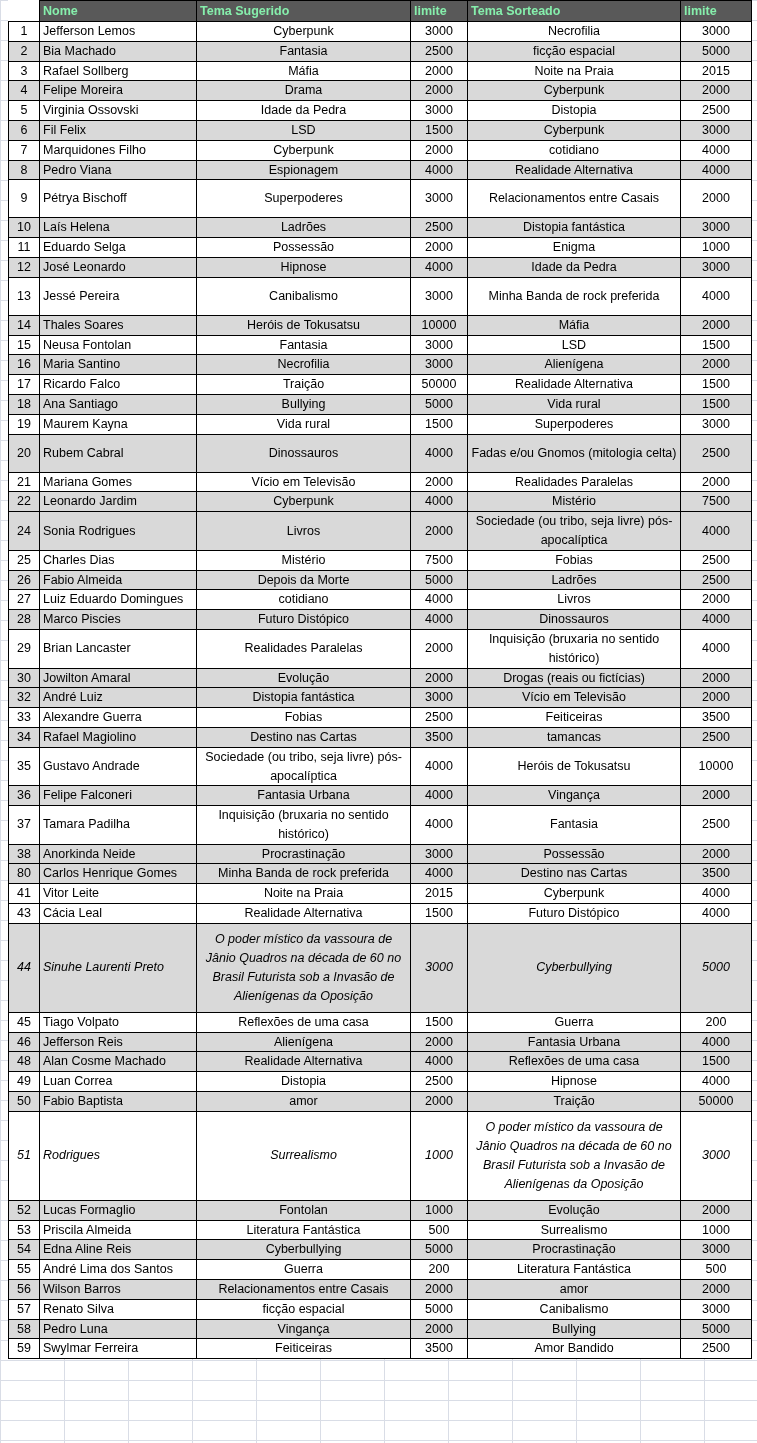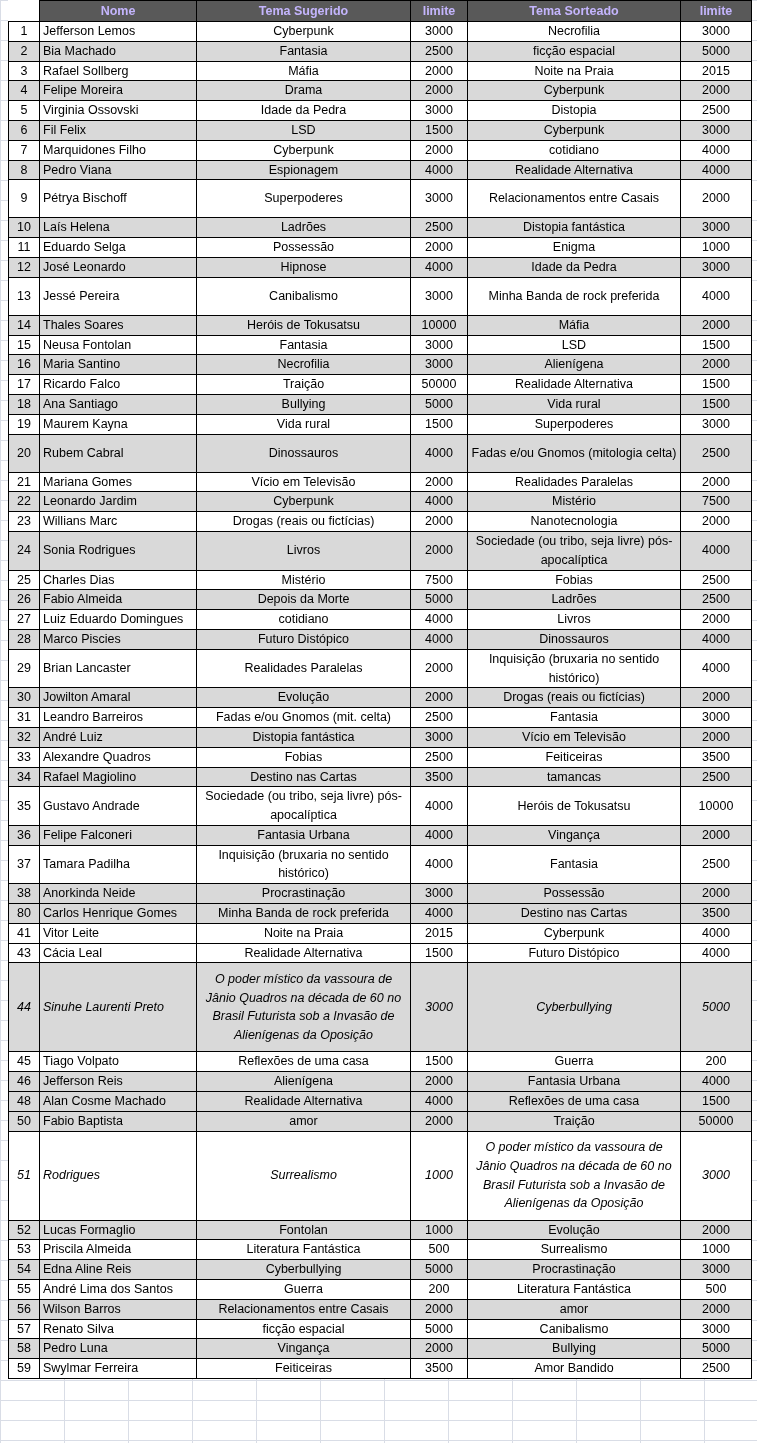--- a/index.html
+++ b/index.html
@@ -21,22 +21,22 @@
   table.sheet col.c-name { width:157px; }
   table.sheet col.c-tema1 { width:214px; }
   table.sheet col.c-lim1 { width:57px; }
   table.sheet col.c-tema2 { width:213px; }
   table.sheet col.c-lim2 { width:71px; }
   th, td {
     border:1px solid #000; padding:0 3px; line-height:18.8px;
     vertical-align:middle; overflow:hidden;
   }
   thead th {
-    background:#595959; color:#c4b5fd; font-weight:bold; height:20px;
-    text-align:center; border-color:#000;margin-top:12px;
+    background:#595959; color:#86efac; font-weight:bold; height:20px;
+    text-align:left; border-color:#000;margin-top:12px;
   }
   thead th.blank { background:#fff; border-top-color:#fff; border-left-color:#fff; }
   td.num { text-align:center; }
   td.name { text-align:left; white-space:nowrap; }
   td.tema, td.lim { text-align:center; }
   tr.alt td { background:#d9d9d9; }
   tr.h2 td { height:37px; }
   tr.h5 td { height:88px;font-style:italic; }
 </style>
 </head>
@@ -231,28 +231,20 @@
         <td class="lim">2000</td>
       </tr>
       <tr class="alt">
         <td class="num">22</td>
         <td class="name">Leonardo Jardim</td>
         <td class="tema">Cyberpunk</td>
         <td class="lim">4000</td>
         <td class="tema">Mistério</td>
         <td class="lim">7500</td>
       </tr>
-      <tr class="">
-        <td class="num">23</td>
-        <td class="name">Willians Marc</td>
-        <td class="tema">Drogas (reais ou fictícias)</td>
-        <td class="lim">2000</td>
-        <td class="tema">Nanotecnologia</td>
-        <td class="lim">2000</td>
-      </tr>
       <tr class="alt h2">
         <td class="num">24</td>
         <td class="name">Sonia Rodrigues</td>
         <td class="tema">Livros</td>
         <td class="lim">2000</td>
         <td class="tema">Sociedade (ou tribo, seja livre) pós-apocalíptica</td>
         <td class="lim">4000</td>
       </tr>
       <tr class="">
         <td class="num">25</td>
@@ -295,39 +287,31 @@
         <td class="lim">4000</td>
       </tr>
       <tr class="alt">
         <td class="num">30</td>
         <td class="name">Jowilton Amaral</td>
         <td class="tema">Evolução</td>
         <td class="lim">2000</td>
         <td class="tema">Drogas (reais ou fictícias)</td>
         <td class="lim">2000</td>
       </tr>
-      <tr class="">
-        <td class="num">31</td>
-        <td class="name">Leandro Barreiros</td>
-        <td class="tema">Fadas e/ou Gnomos (mit. celta)</td>
-        <td class="lim">2500</td>
-        <td class="tema">Fantasia</td>
-        <td class="lim">3000</td>
-      </tr>
       <tr class="alt">
         <td class="num">32</td>
         <td class="name">André Luiz</td>
         <td class="tema">Distopia fantástica</td>
         <td class="lim">3000</td>
         <td class="tema">Vício em Televisão</td>
         <td class="lim">2000</td>
       </tr>
       <tr class="">
         <td class="num">33</td>
-        <td class="name">Alexandre Quadros</td>
+        <td class="name">Alexandre Guerra</td>
         <td class="tema">Fobias</td>
         <td class="lim">2500</td>
         <td class="tema">Feiticeiras</td>
         <td class="lim">3500</td>
       </tr>
       <tr class="alt">
         <td class="num">34</td>
         <td class="name">Rafael Magiolino</td>
         <td class="tema">Destino nas Cartas</td>
         <td class="lim">3500</td>
@@ -414,20 +398,28 @@
         <td class="tema">Fantasia Urbana</td>
         <td class="lim">4000</td>
       </tr>
       <tr class="alt">
         <td class="num">48</td>
         <td class="name">Alan Cosme Machado</td>
         <td class="tema">Realidade Alternativa</td>
         <td class="lim">4000</td>
         <td class="tema">Reflexões de uma casa</td>
         <td class="lim">1500</td>
+      </tr>
+      <tr class="">
+        <td class="num">49</td>
+        <td class="name">Luan Correa</td>
+        <td class="tema">Distopia</td>
+        <td class="lim">2500</td>
+        <td class="tema">Hipnose</td>
+        <td class="lim">4000</td>
       </tr>
       <tr class="alt">
         <td class="num">50</td>
         <td class="name">Fabio Baptista</td>
         <td class="tema">amor</td>
         <td class="lim">2000</td>
         <td class="tema">Traição</td>
         <td class="lim">50000</td>
       </tr>
       <tr class="h5">

